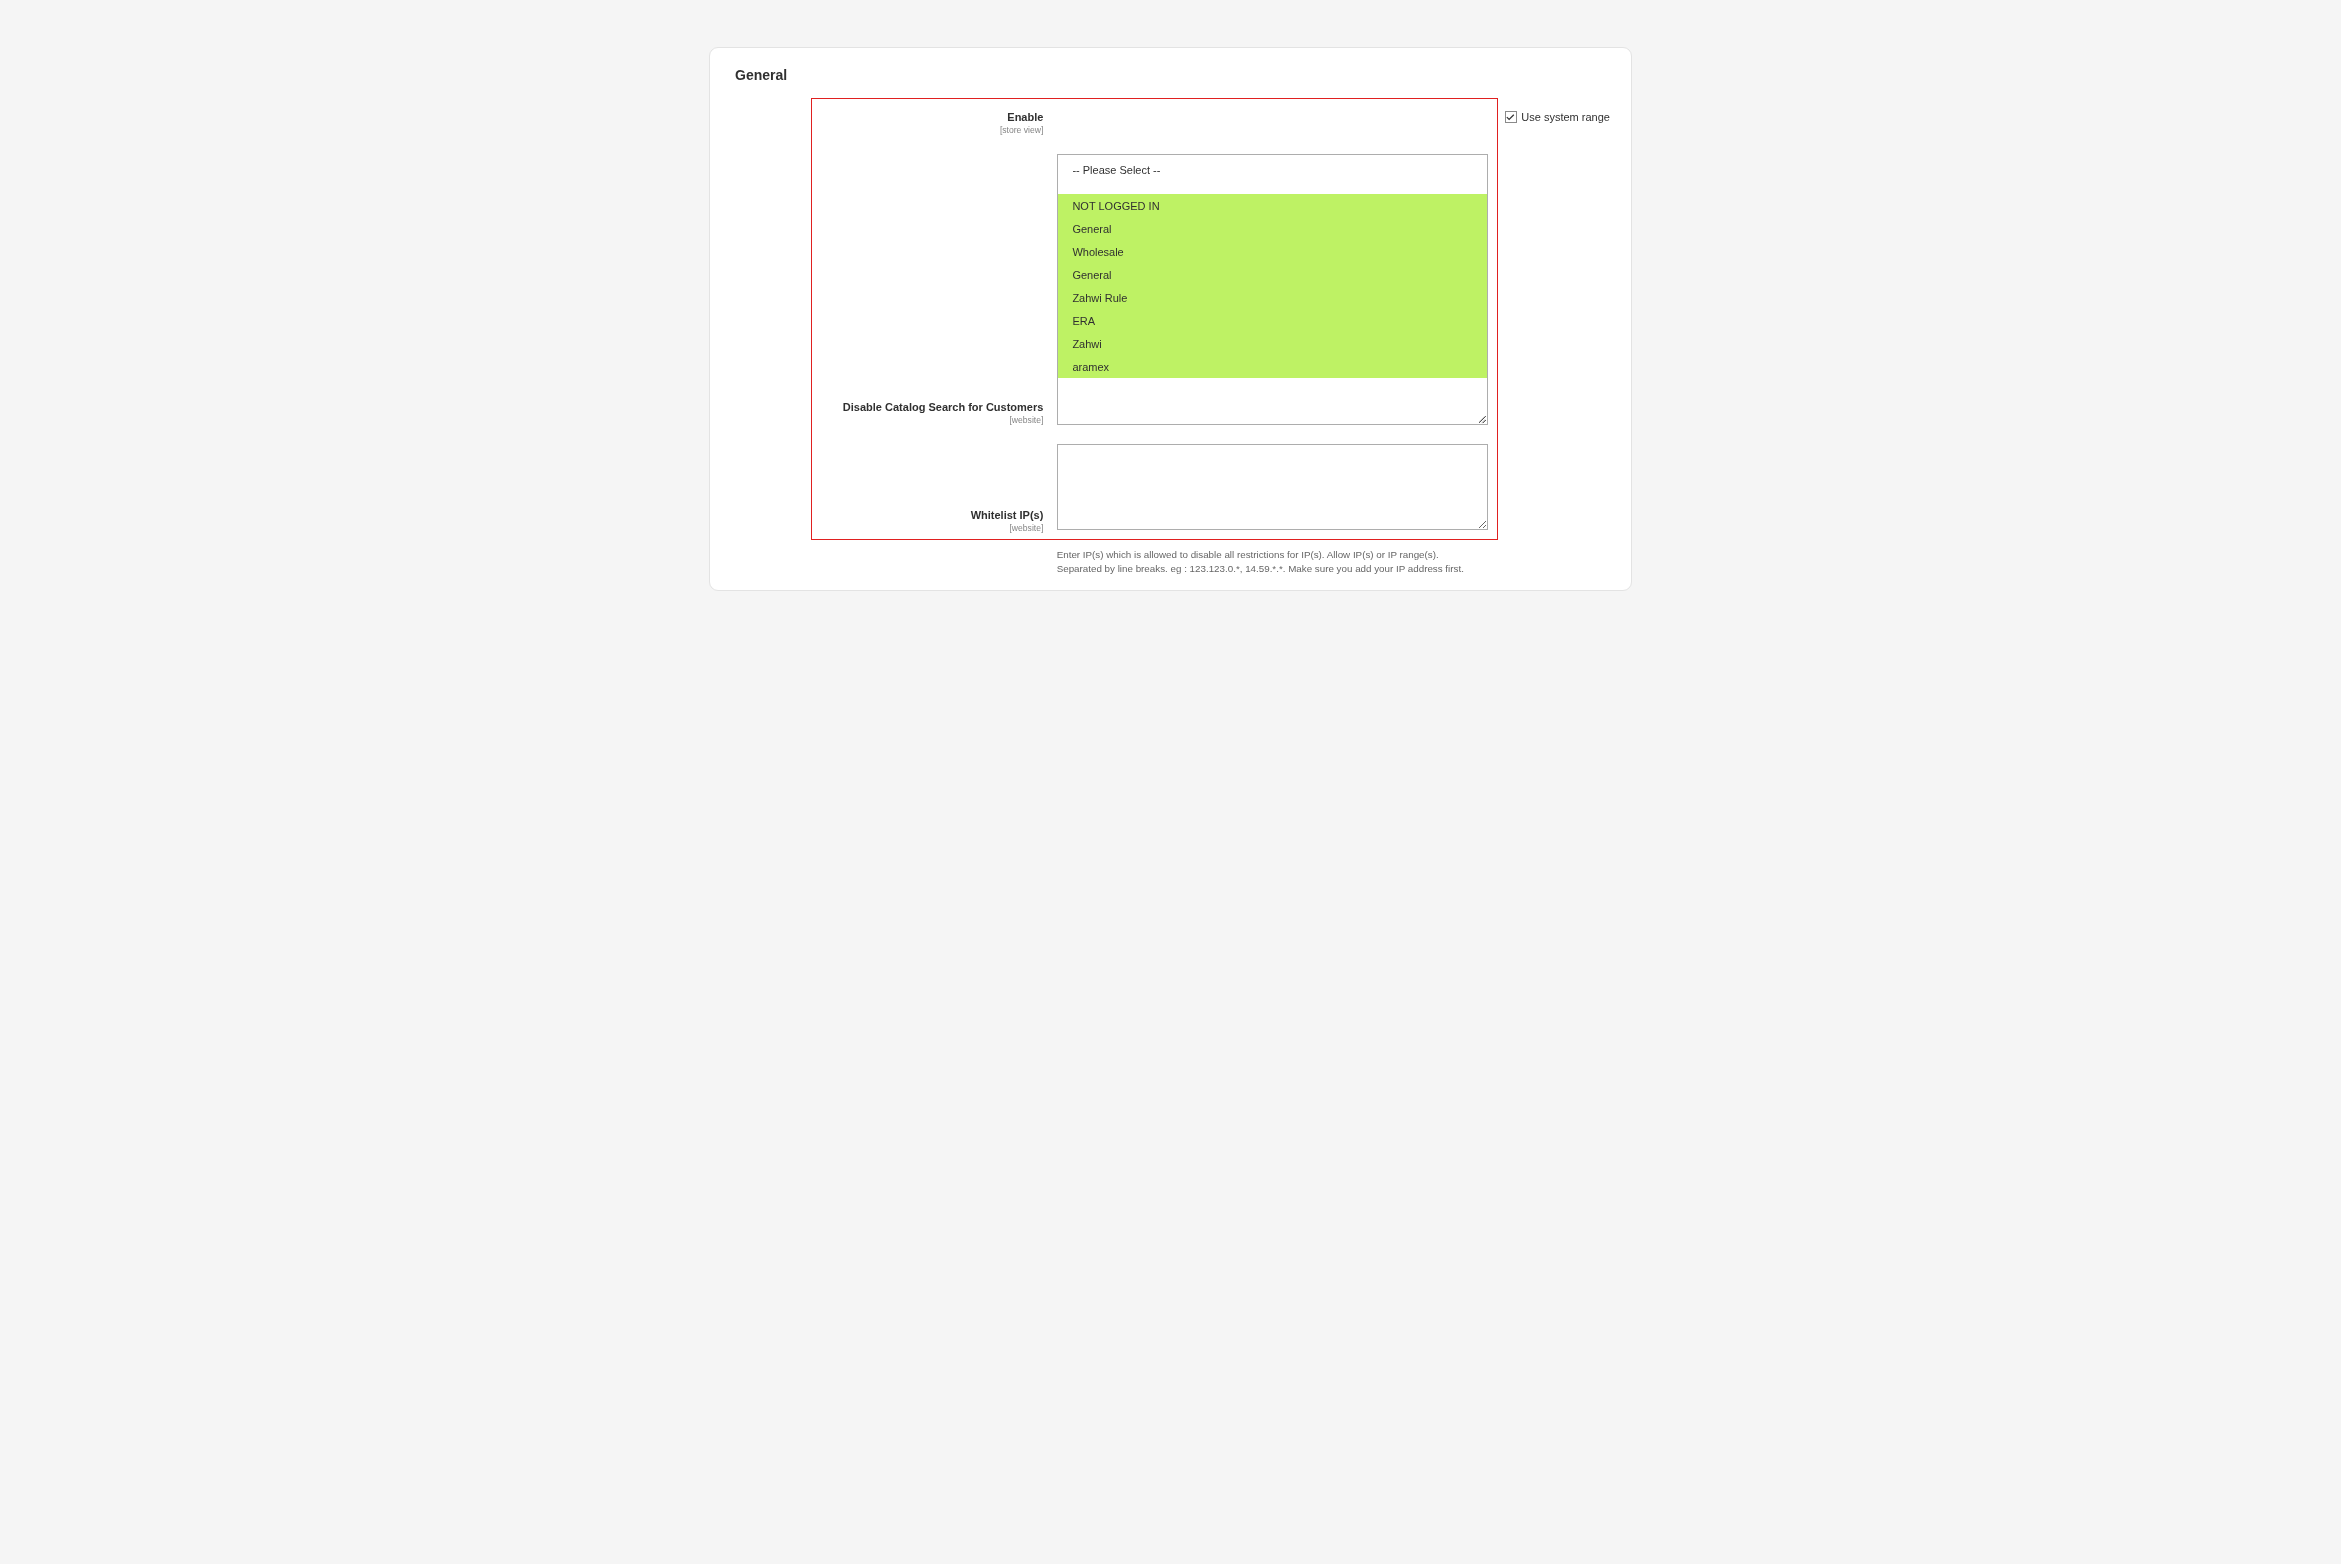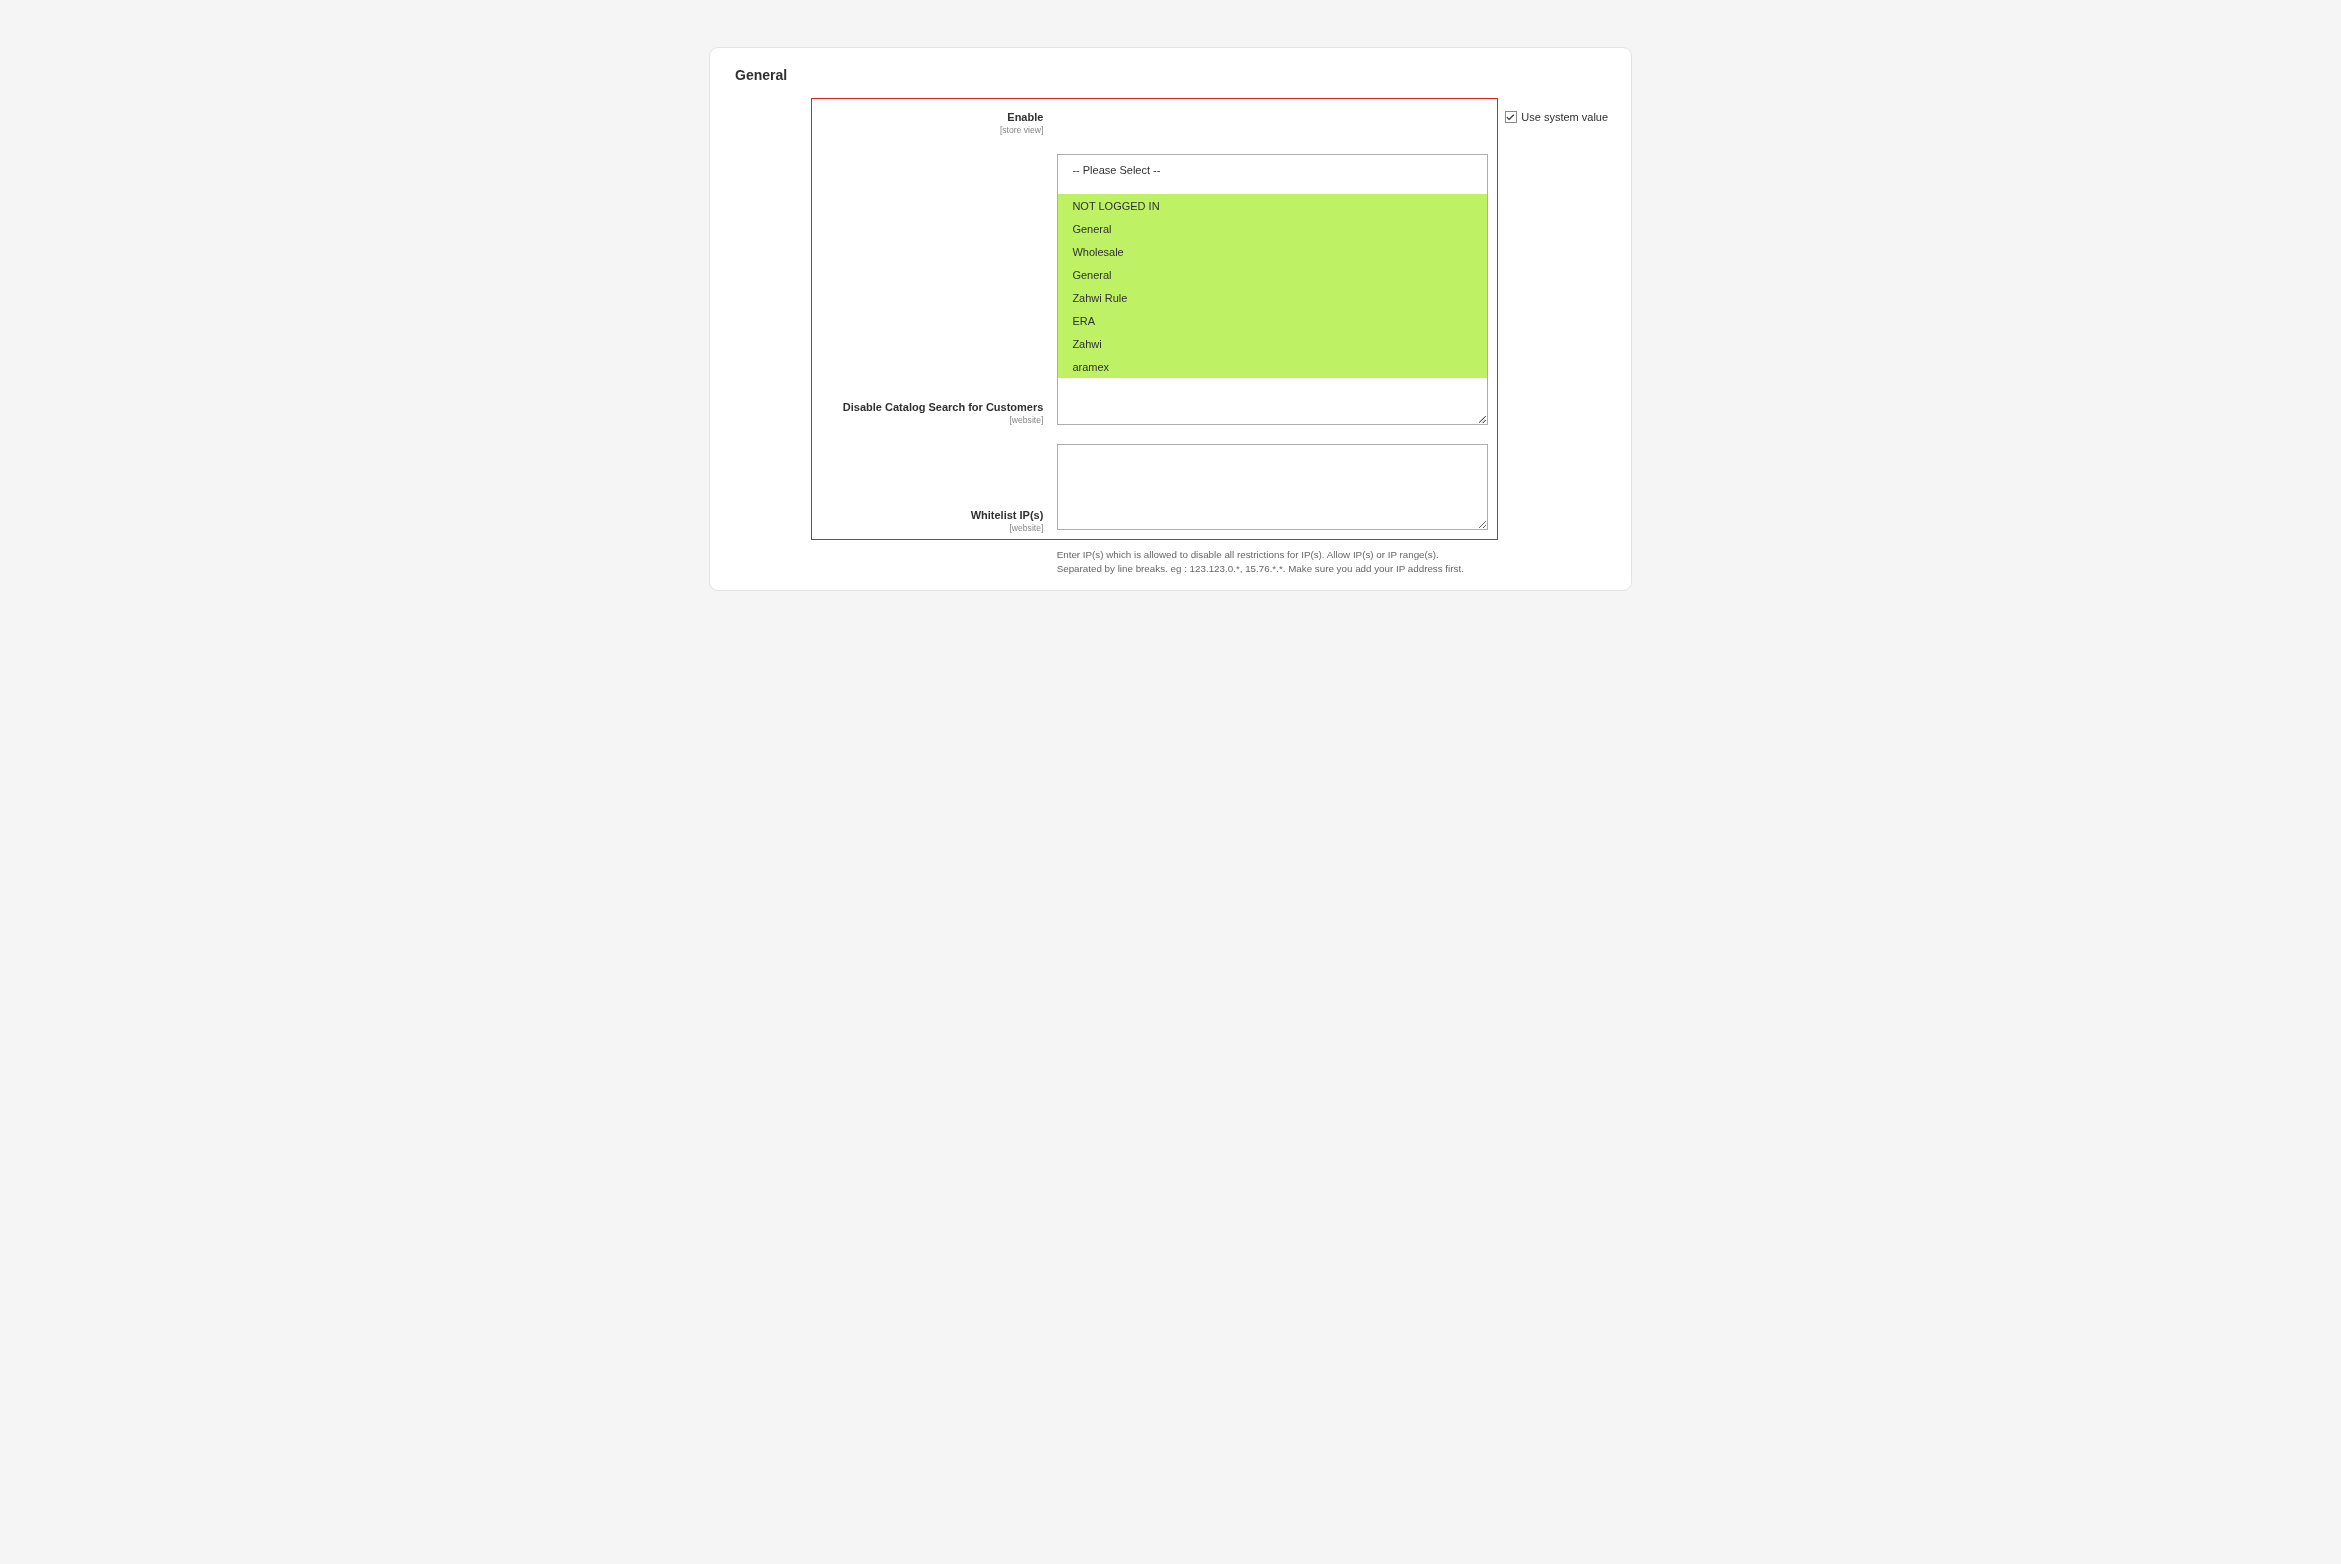--- a/index.html
+++ b/index.html
@@ -188,21 +188,21 @@
       <div class="field-label-col">
         <span class="field-label">Enable</span>
         <span class="field-scope">[store view]</span>
       </div>
       <div class="after-col">
         <span class="checkbox">
           <svg viewBox="0 0 11 9">
               <path d="M1 4 L4 7 L10 1" fill="none" stroke="#333" stroke-width="1.6"></path>
             </svg>
         </span>
-        <span class="checkbox-label">Use system value</span>
+        <span class="checkbox-label">Use system range</span>
       </div>
     </div>
 
     <div class="field-row">
       <div class="field-label-col">
         <span class="field-label">Disable Catalog Search for Customers</span>
         <span class="field-scope">[website]</span>
       </div>
       <div class="field-value-col">
         <div class="multiselect">
@@ -225,15 +225,15 @@
         <span class="field-label">Whitelist IP(s)</span>
         <span class="field-scope">[website]</span>
       </div>
       <div class="field-value-col">
         <textarea class="textarea" value="" style=""></textarea>
       </div>
     </div>
 
   </div>
 
-  <div class="post-highlight-note">Enter IP(s) which is allowed to disable all restrictions for IP(s). Allow IP(s) or IP range(s). Separated by line breaks. eg : 123.123.0.*, 15.76.*.*. Make sure you add your IP address first.</div>
+  <div class="post-highlight-note">Enter IP(s) which is allowed to disable all restrictions for IP(s). Allow IP(s) or IP range(s). Separated by line breaks. eg : 123.123.0.*, 14.59.*.*. Make sure you add your IP address first.</div>
 </div>
 
 
 </body></html>

